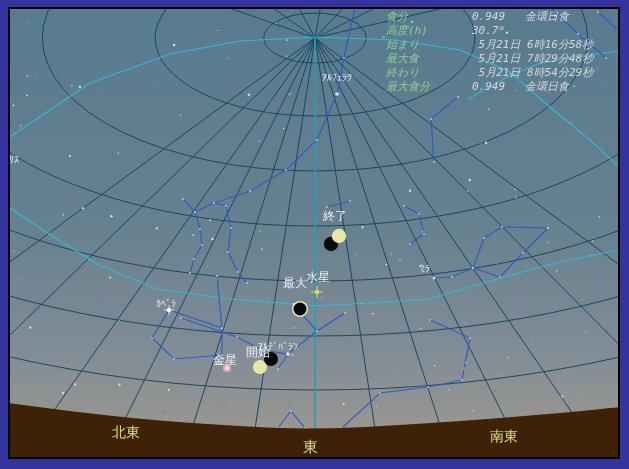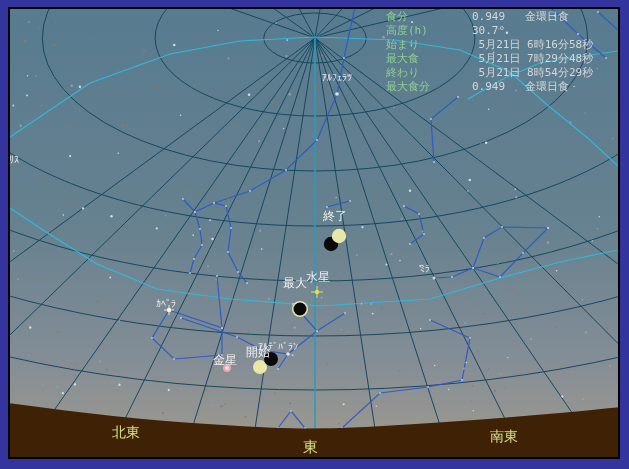--- a/index.html
+++ b/index.html
@@ -3,22 +3,22 @@
 <meta charset="utf-8">
 <style>
   html,body{margin:0;padding:0;background:#222;}
   #app{position:relative;width:629px;height:469px;background:#34349e;overflow:hidden;
        font-family:"DejaVu Sans Mono","DejaVu Sans",monospace;}
   #frame{position:absolute;left:8px;top:7px;width:612px;height:452px;background:#000;}
   #chart{position:absolute;left:0;top:0;}
   #info-panel{position:absolute;left:386px;top:10px;line-height:14px;font-size:11px;
               white-space:pre;letter-spacing:0px;}
   .info-row{height:14px;}
-  .info-label{display:inline-block;width:86px;color:#8ed08e;}
-  .info-value{color:#d6d6d6;}
+  .info-label{display:inline-block;width:86px;color:#8ed08e;font-style:italic;}
+  .info-value{color:#d6d6d6;font-style:italic;}
   svg text{font-family:"DejaVu Sans Mono","DejaVu Sans",monospace;}
   .t-star{font-size:10px;fill:#e8e8ee;}
   .t-obj{font-size:12px;fill:#f0f0f0;}
   .t-dir{font-size:14px;fill:#d6e080;}
   .t-dirbig{font-size:15px;fill:#d6e080;}
 </style>
 </head>
 <body>
 
 <div id="app">

